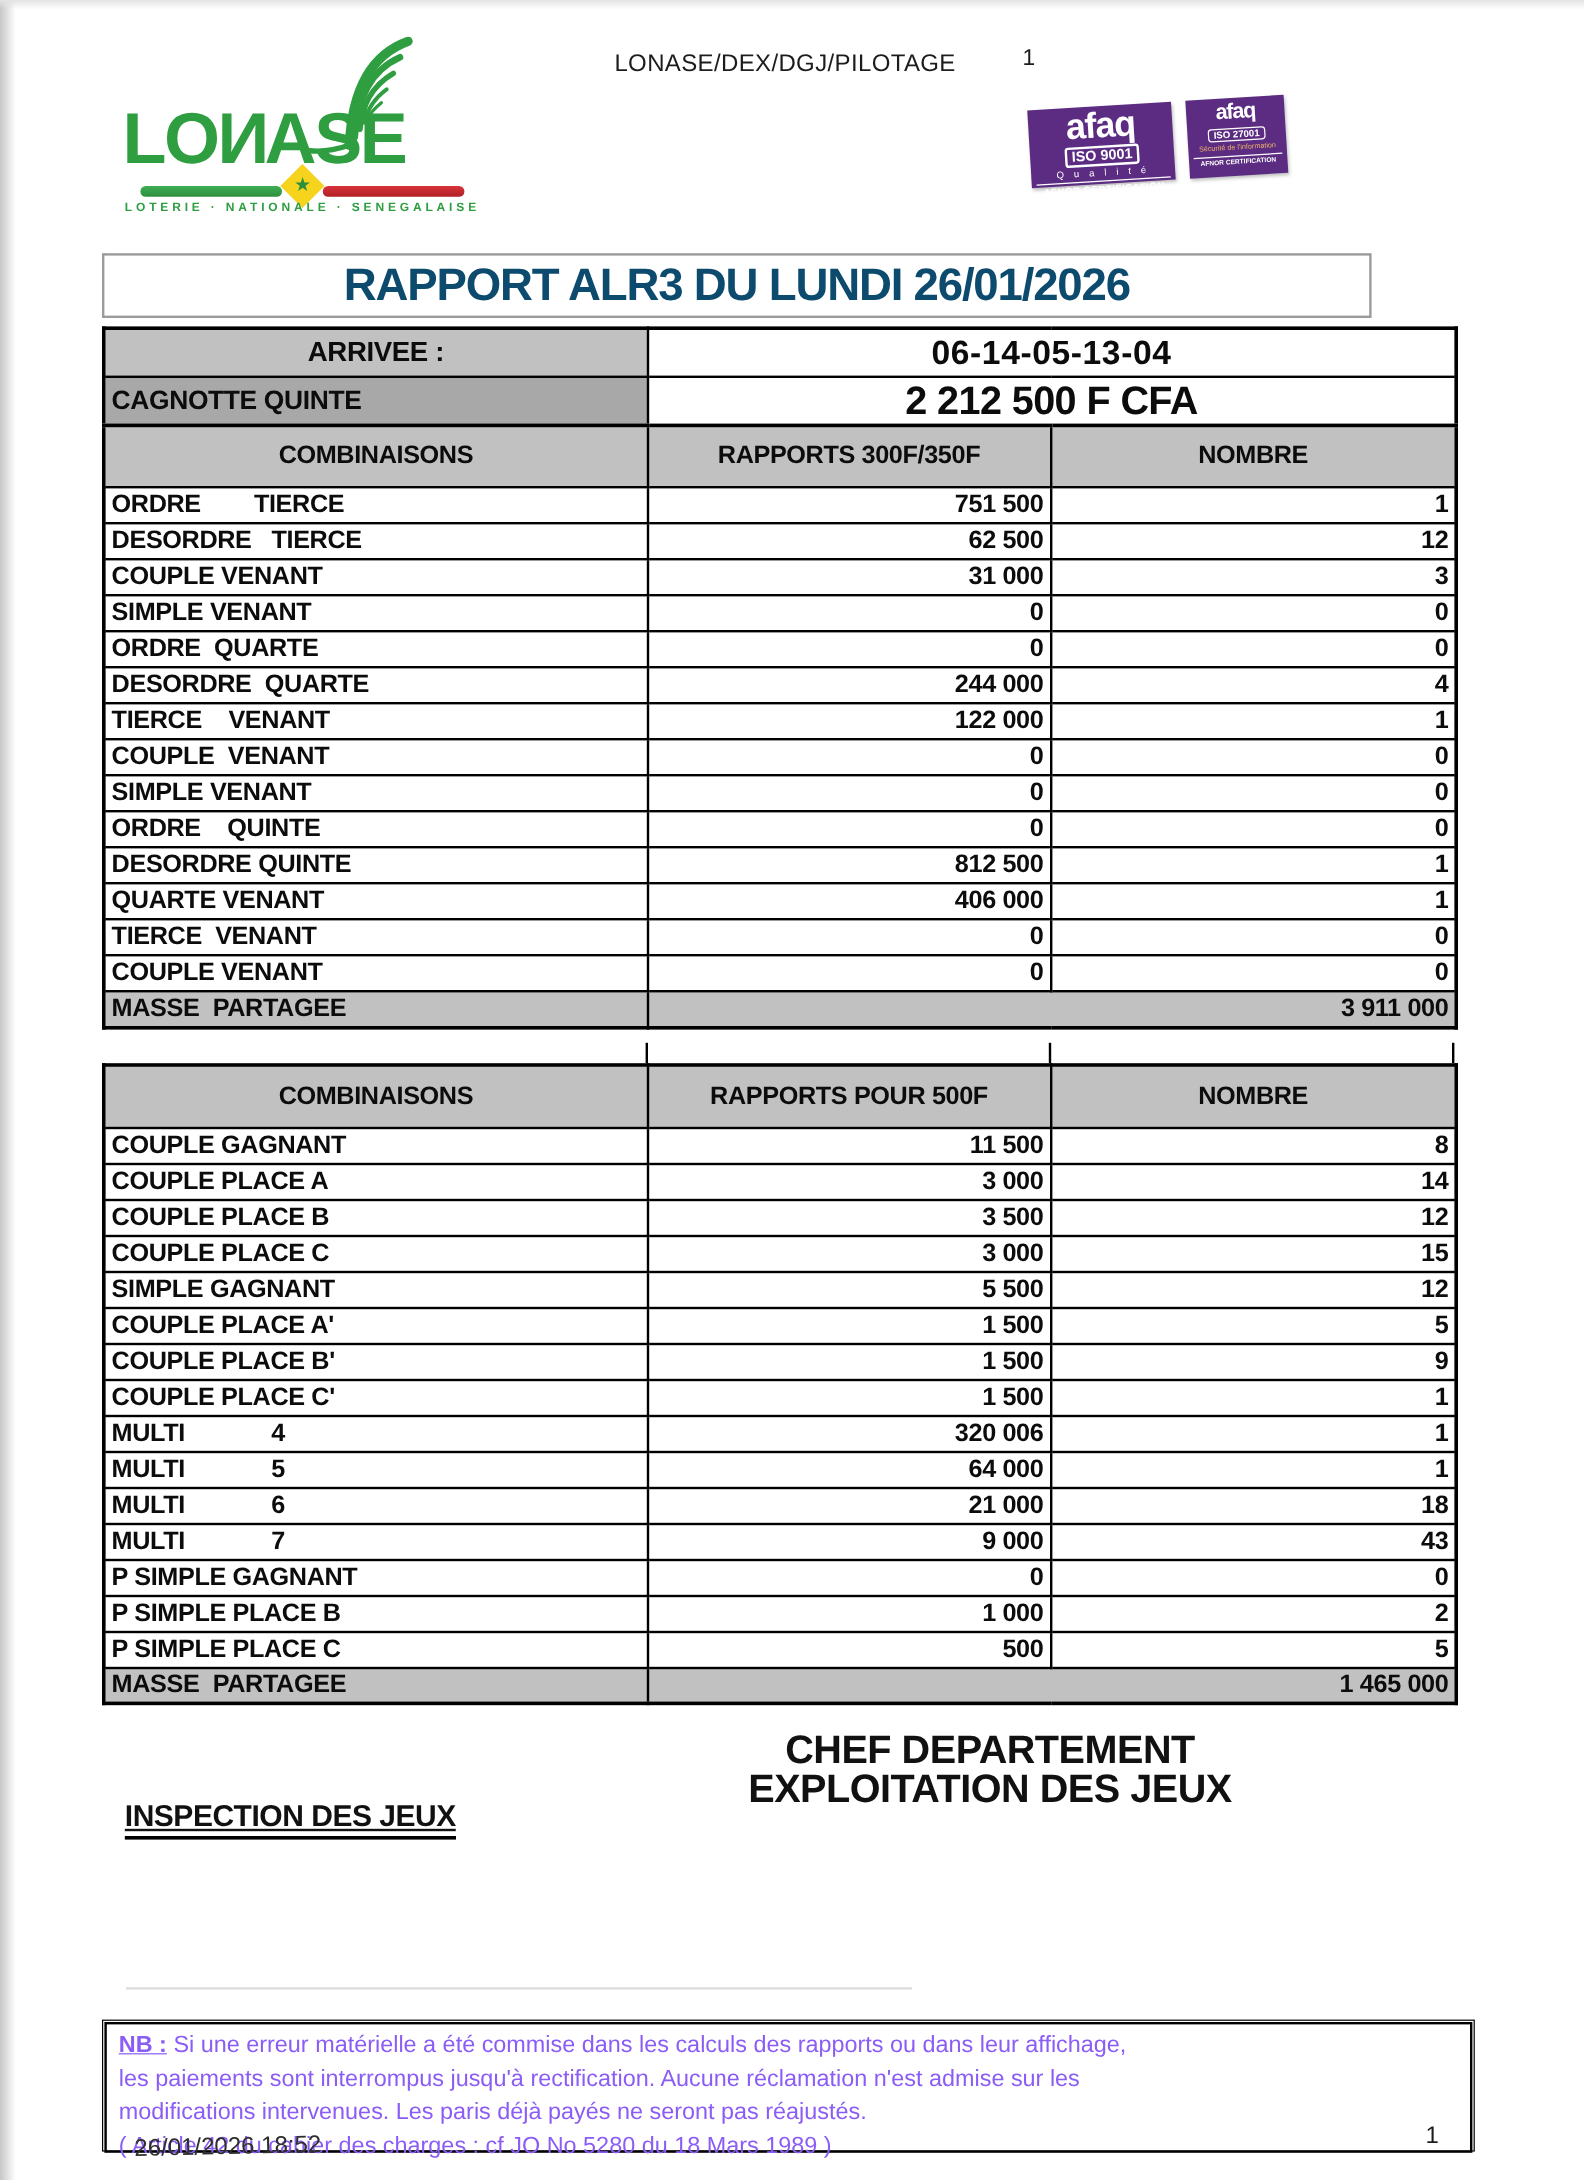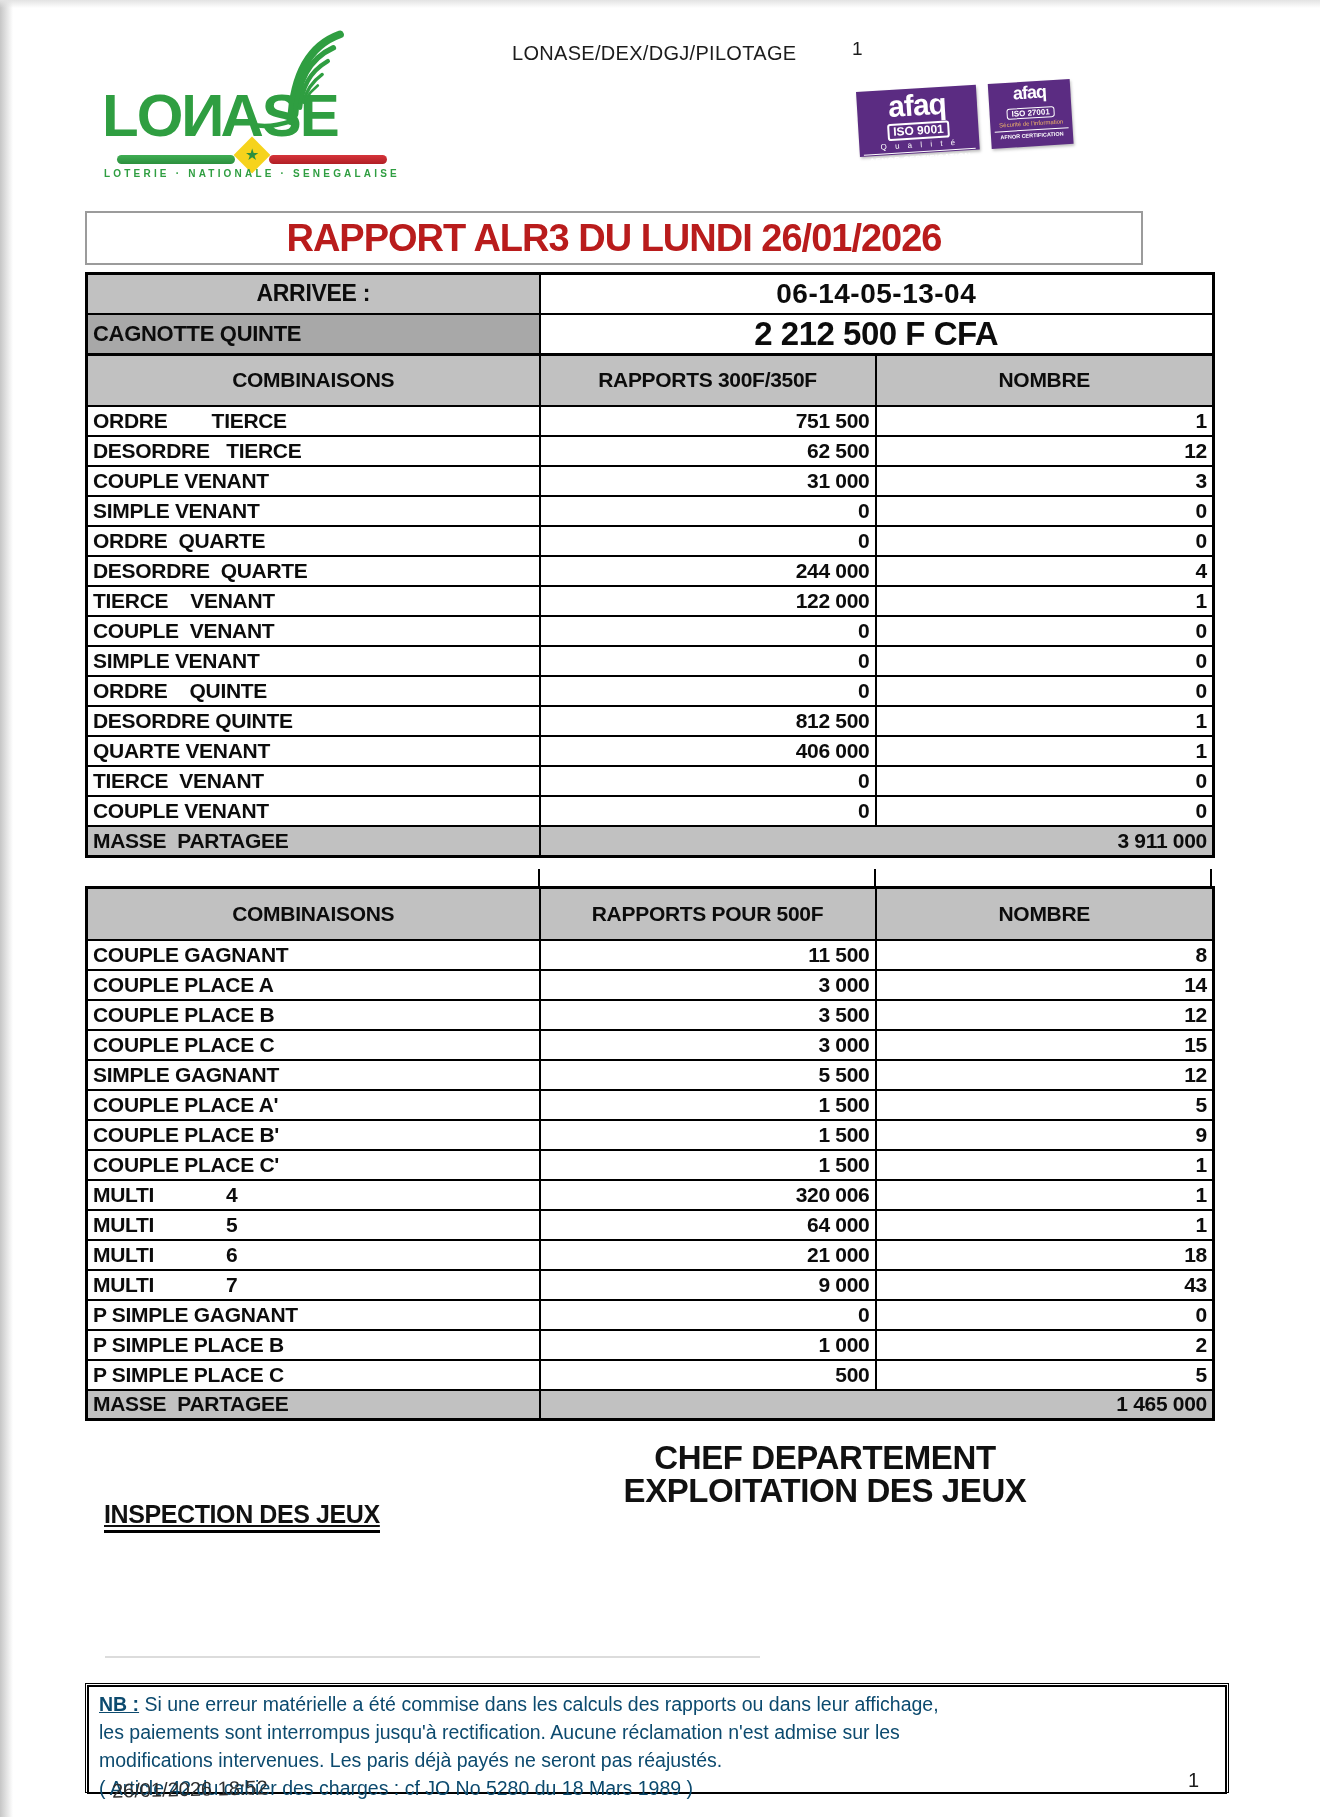--- a/index.html
+++ b/index.html
@@ -49,21 +49,21 @@
   .badge-sub{display:block;}
   .badge-lg .badge-sub{font-size:8px;letter-spacing:3px;margin-top:1px;}
   .badge-sm .badge-sub{font-size:6px;color:#f0b468;line-height:1.15;margin-top:1px;}
   .badge-foot{border-top:1px solid #fff;margin-top:2px;font-weight:bold;}
   .badge-lg .badge-foot{font-size:8px;letter-spacing:.5px;padding-top:2px;}
   .badge-sm .badge-foot{font-size:5.5px;padding-top:2px;}
 
   
   .titlebox{position:absolute;left:85px;top:211px;width:1054px;height:50px;
     border:2px solid #9b9b9b;background:#fff;display:flex;align-items:center;justify-content:center;}
-  .titlebox span{font-size:38px;font-weight:bold;letter-spacing:-1px;color:#b91c1c;}
+  .titlebox span{font-size:38px;font-weight:bold;letter-spacing:-1px;color:#0c4a6e;}
 
   
   table.doc{border-collapse:collapse;position:absolute;left:85px;table-layout:fixed;
     background:#fff;border:3px solid #000;}
   table.doc td{border:2px solid #000;font-weight:bold;overflow:hidden;
     white-space:pre;padding:0 5px;color:#0c0c0c;}
   .g{background:#c1c1c1;}
   .dg{background:#a8a8a8;}
   .c{text-align:center;}
   .r{text-align:right;}
@@ -86,21 +86,21 @@
   .chef{position:absolute;left:568px;top:1441px;width:514px;text-align:center;
     font-weight:bold;font-size:33px;line-height:33px;letter-spacing:-.4px;}
   .inspection{position:absolute;left:104px;top:1500px;font-weight:bold;font-size:25px;
     letter-spacing:-.4px;border-bottom:3px solid #000;padding-bottom:1px;text-decoration:underline;}
 
   .faint-line{position:absolute;left:105px;top:1656px;width:655px;height:2px;background:#dcdcdc;}
 
   
   .nb{position:absolute;left:85px;top:1683px;width:1142px;height:108px;border:1px solid #000;}
   .nb-inner{border:2px solid #000;margin:1px;height:102px;padding:3px 10px 0 10px;overflow:visible;}
-  .nb-inner p{margin:0;font-size:19.5px;line-height:28px;font-weight:normal;color:#0c4a6e;white-space:nowrap;}
+  .nb-inner p{margin:0;font-size:19.5px;line-height:28px;font-weight:normal;color:#8b5cf6;white-space:nowrap;}
   .nb-lbl{font-weight:bold;text-decoration:underline;}
 
   .stamp{position:absolute;left:112px;top:1778px;font-size:20px;color:#2e2e2e;
     transform:rotate(-1.2deg);}
   .pn-bot{position:absolute;left:1188px;top:1769px;font-size:20px;color:#1c1c1c;}
 </style>
 </head>
 <body>
 
 <div class="scan-edge"></div>

